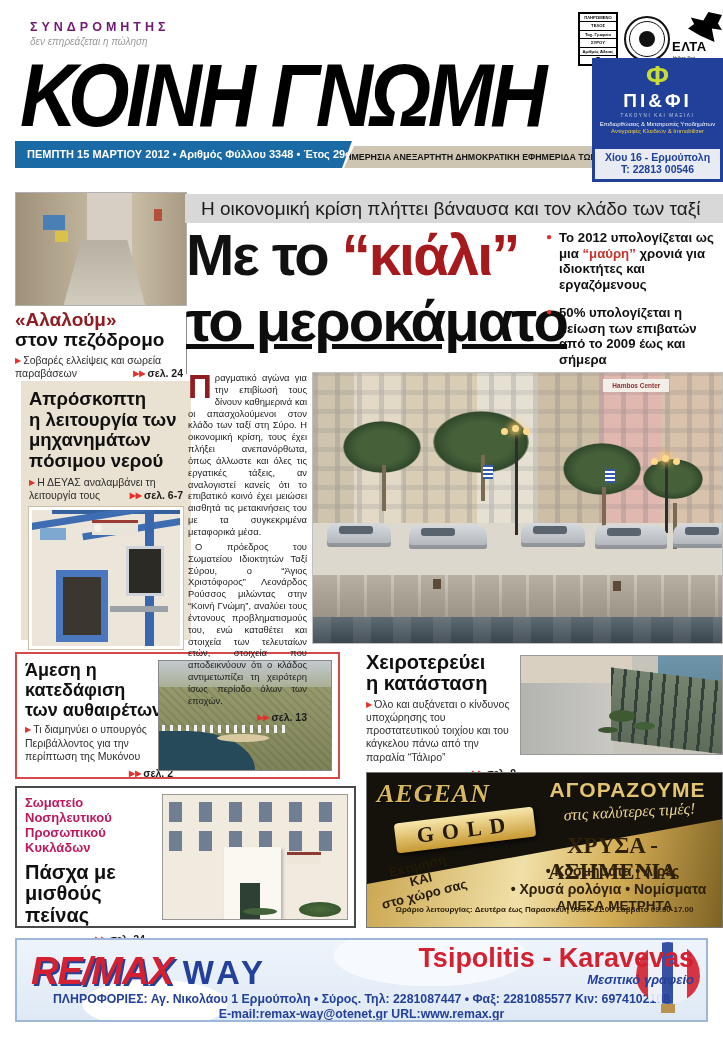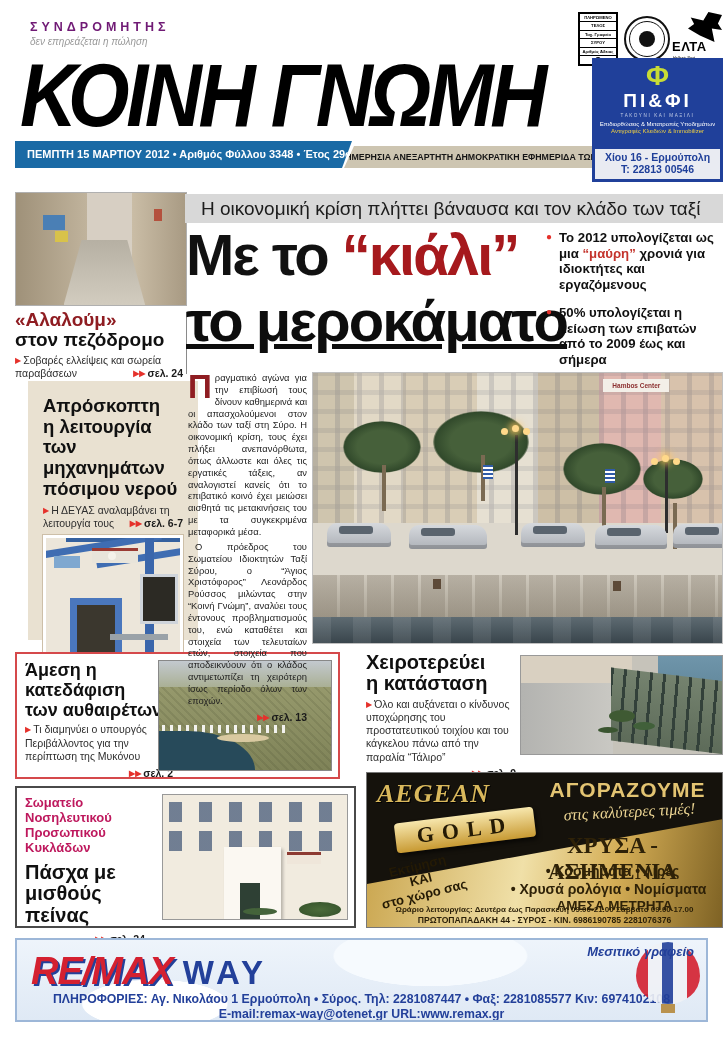--- a/index.html
+++ b/index.html
@@ -63,21 +63,21 @@
   .st-awn2{position:absolute;left:23%;top:34%;width:13px;height:11px;background:#d8c24a;}
   .st-lamp{position:absolute;right:14%;top:14%;width:8px;height:12px;background:#b4513d;}
 
   .art-alaloum{left:15px;top:310px;width:168px;}
   .t-red{font-size:19px;font-weight:900;color:#8f1d22;line-height:1.05;}
   .t-black{font-size:19px;font-weight:900;color:#101010;line-height:1.05;}
   .subrow{position:relative;margin-top:4px;}
   .subrow .pageref{position:absolute;right:0;bottom:0;}
   .divider-v{left:186px;top:312px;width:1px;height:62px;background:#8a8a8a;}
 
-  .panel-water{left:28px;top:381px;width:170px;height:259px;background:#e9e1d1;box-sizing:border-box;padding:15px;}
+  .panel-water{left:21px;top:381px;width:170px;height:259px;background:#e9e1d1;box-sizing:border-box;padding:8px;}
   .panel-water .t-black{font-size:18.5px;line-height:1.12;}
   .photo-kiosk{position:relative;margin-top:5px;height:136px;background:#ece6da;border:3px solid #fff;
                outline:1px solid #cdbfa8;}
   .kv-beam1{position:absolute;left:-4px;top:4px;width:120px;height:7px;background:#3f6db2;transform:rotate(-9deg);}
   .kv-beam2{position:absolute;left:50px;top:14px;width:120px;height:7px;background:#3f6db2;transform:rotate(-9deg);}
   .kv-beam3{position:absolute;left:20px;top:-2px;width:150px;height:6px;background:#35619f;}
   .kv-post{position:absolute;right:26px;top:0;width:9px;height:100%;background:#3a66ab;}
   .kv-door{position:absolute;left:24px;bottom:4px;width:38px;height:58px;background:#3b372e;border:7px solid #4a77bd;}
   .kv-win{position:absolute;left:94px;top:36px;width:32px;height:44px;background:#2c2a24;border:3px solid #cfd4da;}
   .kv-sign1{position:absolute;left:8px;top:18px;width:26px;height:12px;background:#7fa8d0;}
@@ -415,28 +415,28 @@
     <div class="ae-buy1">ΑΓΟΡΑΖΟΥΜΕ</div>
     <div class="ae-buy2">στις καλύτερες τιμές!</div>
     <div class="ae-main">ΧΡΥΣΑ - ΑΣΗΜΕΝΙΑ</div>
     <div class="ae-items1">• Κοσμήματα  • Λίρες</div>
     <div class="ae-items2">• Χρυσά ρολόγια  • Νομίσματα</div>
     <div class="ae-cash">ΑΜΕΣΑ ΜΕΤΡΗΤΑ</div>
     <div class="ae-est preline">Εκτίμηση
 ΚΑΙ
 στο χώρο σας</div>
     <div class="ae-hours">Ωράριο λειτουργίας: Δευτέρα έως Παρασκευή 09.00-21.00 Σάββατο 09.00-17.00</div>
-    <div class="ae-addr">ΠΡΩΤΟΠΑΠΑΔΑΚΗ 44 - ΣΥΡΟΣ - ΚΙΝ. 6986190785 2281076376</div>
   </div>
 
   <div class="abs remax">
     <div class="balloon"></div>
     <div class="rx-logo">
       <span class="rx-remax">RE/MAX</span><span class="rx-way">WAY</span>
     </div>
     <div class="rx-agency">
+      <div class="rx-name">Tsipolitis - Karavevas</div>
       <div class="rx-sub">Μεσιτικό γραφείο</div>
     </div>
     <div class="rx-info">ΠΛΗΡΟΦΟΡΙΕΣ: Αγ. Νικολάου 1 Ερμούπολη • Σύρος. Τηλ: 2281087447 • Φαξ: 2281085577 Κιν: 6974102108</div>
     <div class="rx-mail">E-mail:remax-way@otenet.gr URL:www.remax.gr</div>
   </div>
 
 </div>
 
 </body></html>

